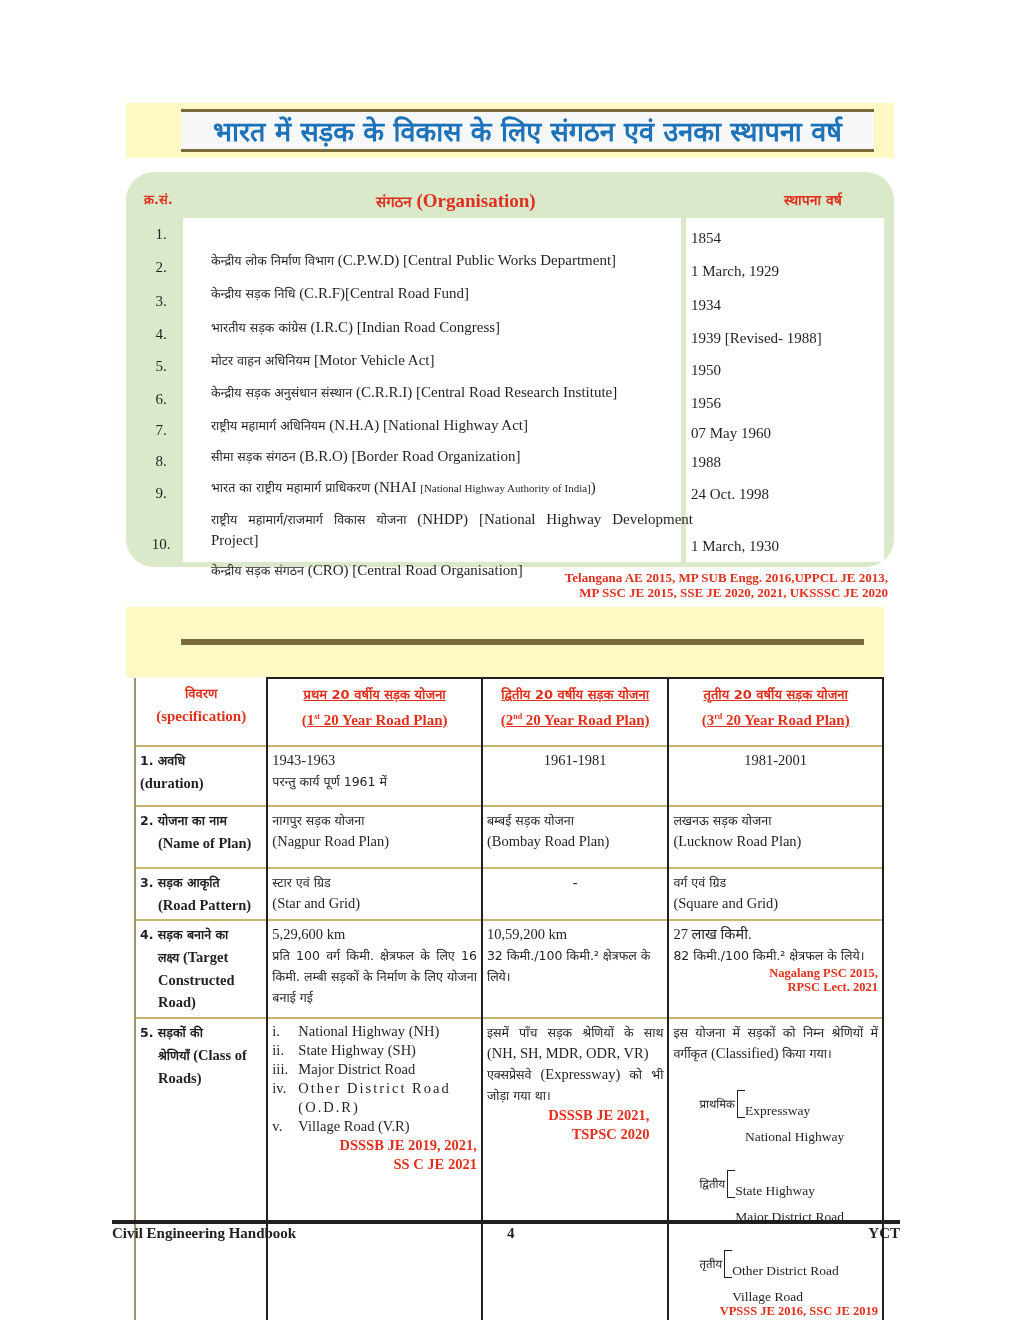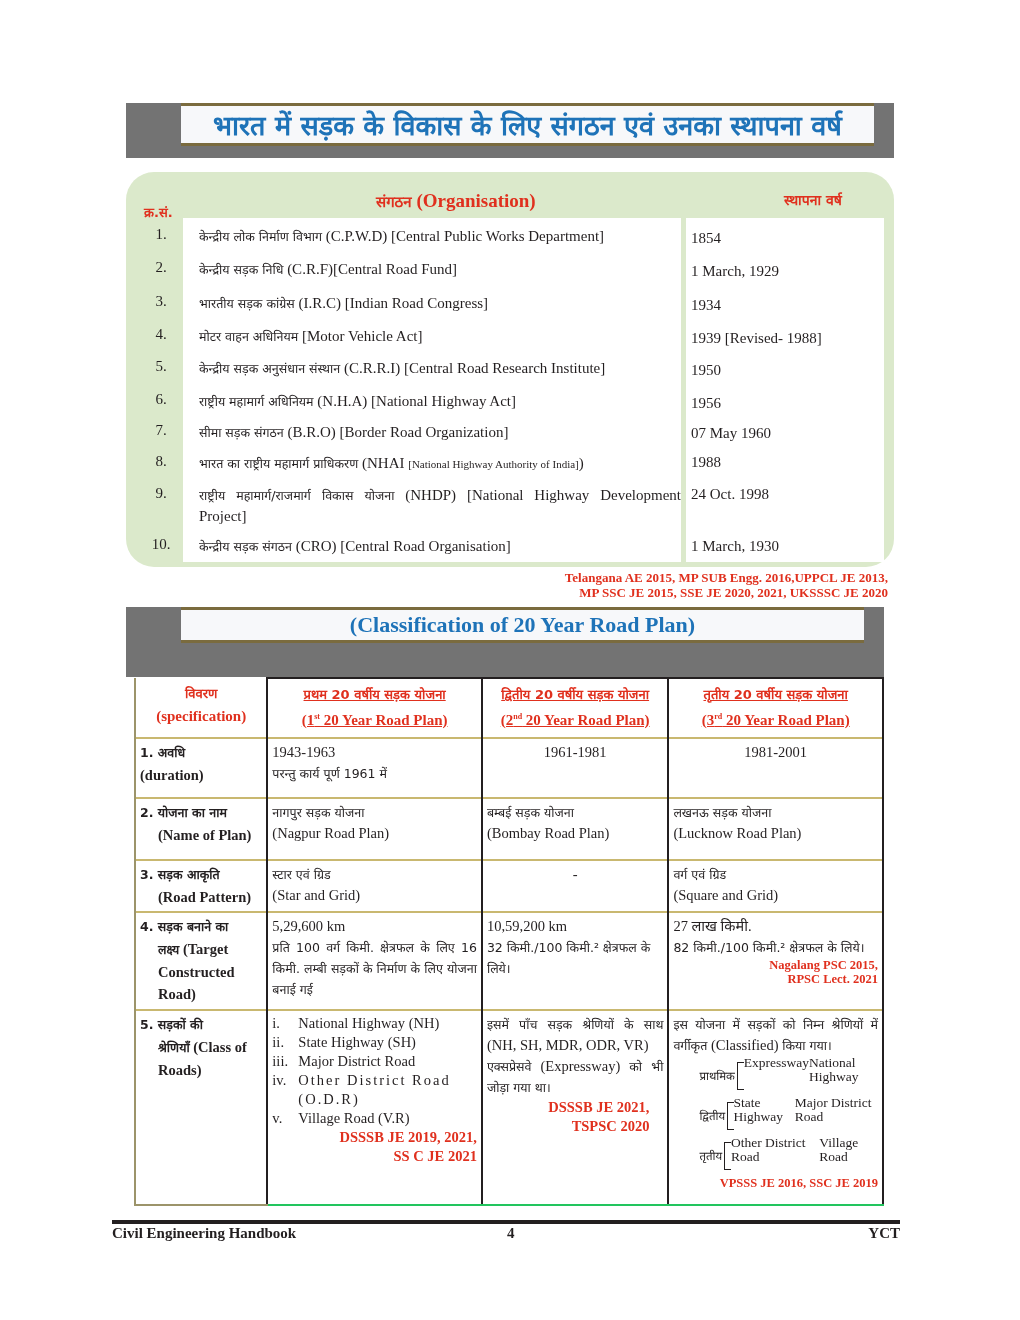--- a/index.html
+++ b/index.html
@@ -1,22 +1,22 @@
 <!DOCTYPE html>
 <html><head>
 <meta charset="utf-8">
 <style>
   * { box-sizing: border-box; margin: 0; padding: 0; }
   html, body { width: 1020px; height: 1320px; background: #ffffff; }
   body { position: relative; font-family: "Liberation Serif", serif; color: #231f20; overflow: hidden; }
 
   
   .banner {
-    position: absolute; display: flex; align-items: flex-start;
-    background: #737373;
+    position: absolute; display: flex; align-items: center;
+    background: #fef9c3;
     padding-left: 35px;
   }
   .banner .post { width: 5px; }
   .banner .inner {
     flex: 1; background: #f7f8fa; border-top: 3px solid #7a6b3e; border-bottom: 3px solid #7a6b3e;
     display: flex; flex-direction: column; align-items: center; justify-content: center;
   }
   .banner-title { color: #1e73b8; font-family: "DejaVu Sans", sans-serif; font-weight: bold; }
 
   #banner1 { left: 126px; top: 103px; width: 768px; height: 55px; }
@@ -24,48 +24,48 @@
   #banner2 { left: 126px; top: 607px; width: 758px; height: 70px; }
   #banner2 .banner-title { font-size: 21px; line-height: 30px; }
   #banner2 .banner-title.en { font-family: "Liberation Serif", serif; font-size: 22px; }
 
   
   #org-panel {
     position: absolute; left: 126px; top: 172px; width: 768px; height: 395px;
     background: #dbe9cb; border-radius: 28px;
   }
   .org-head { position: absolute; top: 18px; color: #e0301e; font-weight: bold; }
-  .org-head.sr { left: 18px; font-family: "DejaVu Sans", sans-serif; font-size: 13px; margin-top: 13px; }
+  .org-head.sr { left: 18px; font-family: "DejaVu Sans", sans-serif; font-size: 13px; }
   .org-head.name { left: 250px; font-size: 19px; }
   .org-head.name .hi { font-family: "DejaVu Sans", sans-serif; font-size: 15px; }
   .org-head.year { left: 658px; font-family: "DejaVu Sans", sans-serif; font-size: 14px; }
   .col-name { position: absolute; left: 57px; top: 46px; width: 498px; height: 344px; background: #ffffff; }
   .col-year { position: absolute; left: 560px; top: 46px; width: 198px; height: 344px; background: #ffffff; }
 
   .org-row { position: absolute; left: 0; width: 768px; font-size: 15px; }
   .org-row .sr { position: absolute; left: 20px; width: 30px; text-align: center; }
-  .org-row .nm { position: absolute; left: 73px; width: 482px; font-family: "Liberation Serif", serif; line-height: 21px; text-align: justify; }
+  .org-row .nm { position: absolute; left: 85px; width: 482px; font-family: "Liberation Serif", serif; line-height: 21px; text-align: justify; margin-top: 24px; }
   .org-row .nm .hi { font-family: "DejaVu Sans", sans-serif; font-size: 12.5px; }
   .org-row .nm .small { font-size: 11px; }
   .org-row .yr { position: absolute; left: 565px; }
 
   #exam-note-1 {
     position: absolute; right: 132px; top: 570px; text-align: right;
     color: #e0301e; font-weight: bold; font-size: 13px; line-height: 15px;
   }
 
   
   #class-table {
     position: absolute; left: 134px; top: 677px; width: 750px; border-collapse: collapse;
     font-size: 14.5px;
   }
   #class-table td, #class-table th { vertical-align: top; padding: 3px 4px; }
   #class-table th {
     color: #e0301e; font-weight: bold; text-align: center; font-size: 15px; line-height: 22px; padding-top: 5px;
-    height: 60px;
+    height: 68px;
   }
   #class-table th .hi, #class-table td .hi { font-family: "DejaVu Sans", sans-serif; font-size: 12.5px; }
   #class-table th .hi { font-size: 13px; }
   #class-table .c0 { width: 132px; border-left: 2px solid #9c946a; }
   #class-table .c1 { width: 214px; border-left: 2px solid #231f20; }
   #class-table .c2 { width: 186px; border-left: 2px solid #231f20; }
   #class-table .c3 { width: 214px; border-left: 2px solid #231f20; border-right: 2px solid #231f20; }
   #class-table tr.sep td { border-top: 2px solid #c9b870; }
   #class-table tr.last td { border-bottom: 2px solid #22c55e; }
   #class-table tr.last td.c0 { border-bottom-color: #9c946a; }
@@ -76,21 +76,21 @@
   .cell { line-height: 21px; }
   .center { text-align: center; margin-top: 24px; }
   .exam { color: #e0301e; font-weight: bold; text-align: right; font-size: 14.5px; line-height: 19px; }
   .exam.small { font-size: 12.5px; line-height: 14px; }
   .list { list-style: none; line-height: 19px; }
   .list li { display: flex; }
   .list .rn { width: 26px; flex: none; }
   .bracket-group { display: flex; align-items: center; margin-left: 26px; }
   .bracket-group .lbl { font-family: "DejaVu Sans", sans-serif; font-size: 11.5px; margin-right: 2px; }
   .bracket-group .brk { width: 8px; height: 28px; border: 1.5px solid #231f20; border-right: none; }
-  .bracket-group .items { font-size: 13.5px; line-height: 14px; display: flex; justify-content: space-between; height: 40px; }
+  .bracket-group .items { font-size: 13.5px; line-height: 14px; display: flex; flex-direction: column; justify-content: space-between; height: 40px; margin-top: 40px; }
 
   
   #footer-rule { position: absolute; left: 112px; top: 1220px; width: 788px; height: 4px; background: #231f20; }
   #footer { position: absolute; left: 112px; top: 1225px; width: 788px; height: 18px; font-weight: bold; font-size: 15px; }
   #footer .l { position: absolute; left: 0; }
   #footer .c { position: absolute; left: 395px; }
   #footer .r { position: absolute; right: 0; }
 </style>
 </head>
 <body>
@@ -175,21 +175,20 @@
   <div>Telangana AE 2015, MP SUB Engg. 2016,UPPCL JE 2013,</div>
   <div>MP SSC JE 2015, SSE JE 2020, 2021, UKSSSC JE 2020</div>
 </div>
 
 <div id="banner2" class="banner">
   <div class="post" style="background:#8a7a4a"></div>
   <div class="post" style="background:#b3a77a;width:4px"></div>
   <div class="post" style="background:#6b5a2e;width:6px"></div>
   <div class="post" style="background:#9c8f5e;width:5px"></div>
   <div class="inner">
-    <div class="banner-title en">(Classification of 20 Year Road Plan)</div>
   </div>
   <div class="post" style="background:#b8b59c;width:6px"></div>
   <div class="post" style="background:#7a6b3e;width:4px"></div>
   <div class="post" style="background:#c9c29b;width:10px"></div>
 </div>
 
 <table id="class-table">
   <tbody>
       <tr>
     <th class="c0">

